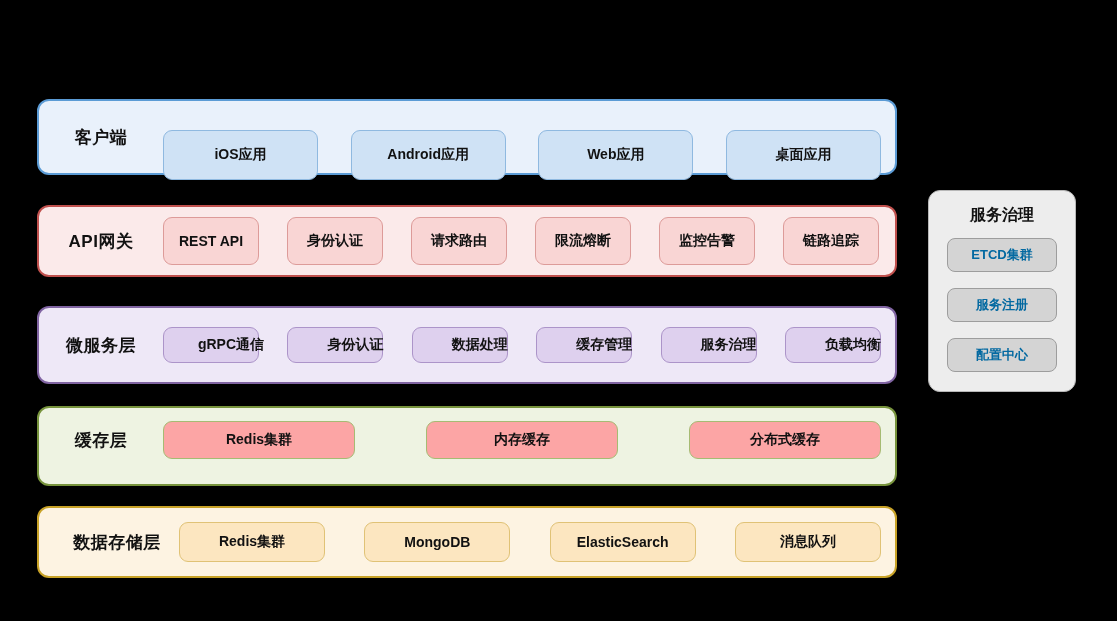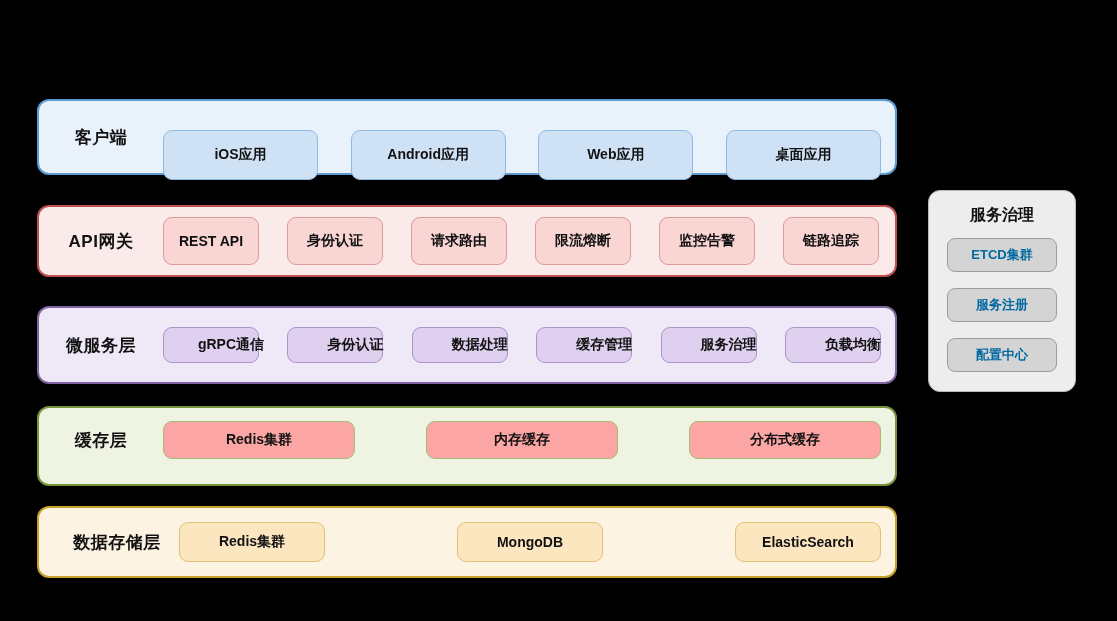--- a/index.html
+++ b/index.html
@@ -229,20 +229,21 @@
       <div class="pill">分布式缓存</div>
     </div>
   </div>
 
   <div class="layer" id="layer-data">
     <div class="layer-label">数据存储层</div>
     <div class="pill-row">
       <div class="pill">Redis集群</div>
       <div class="pill">MongoDB</div>
       <div class="pill">ElasticSearch</div>
+      <div class="pill">消息队列</div>
     </div>
   </div>
 
   <div id="panel-governance">
     <div class="panel-title">服务治理</div>
     <div class="panel-item">ETCD集群</div>
     <div class="panel-item">服务注册</div>
     <div class="panel-item">配置中心</div>
   </div>
 

